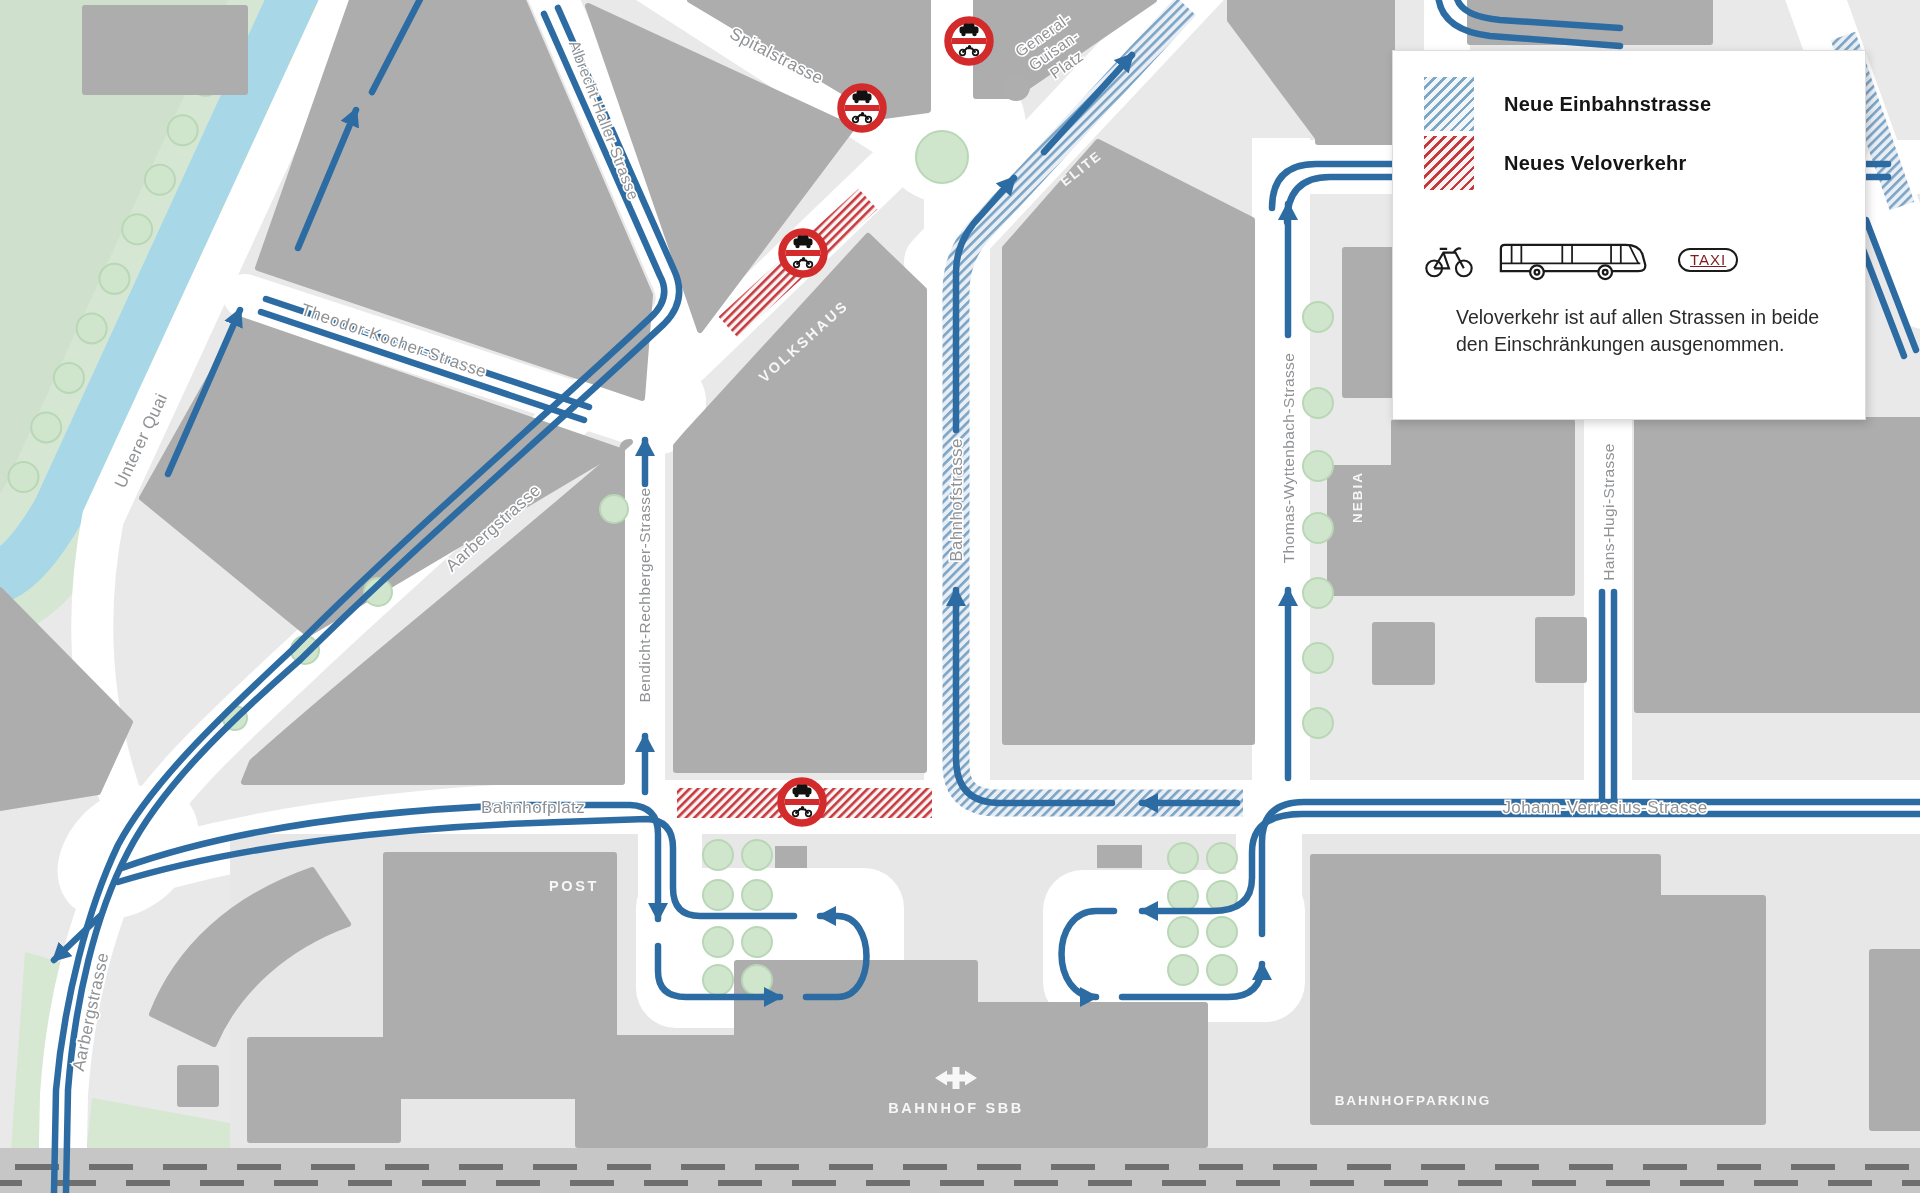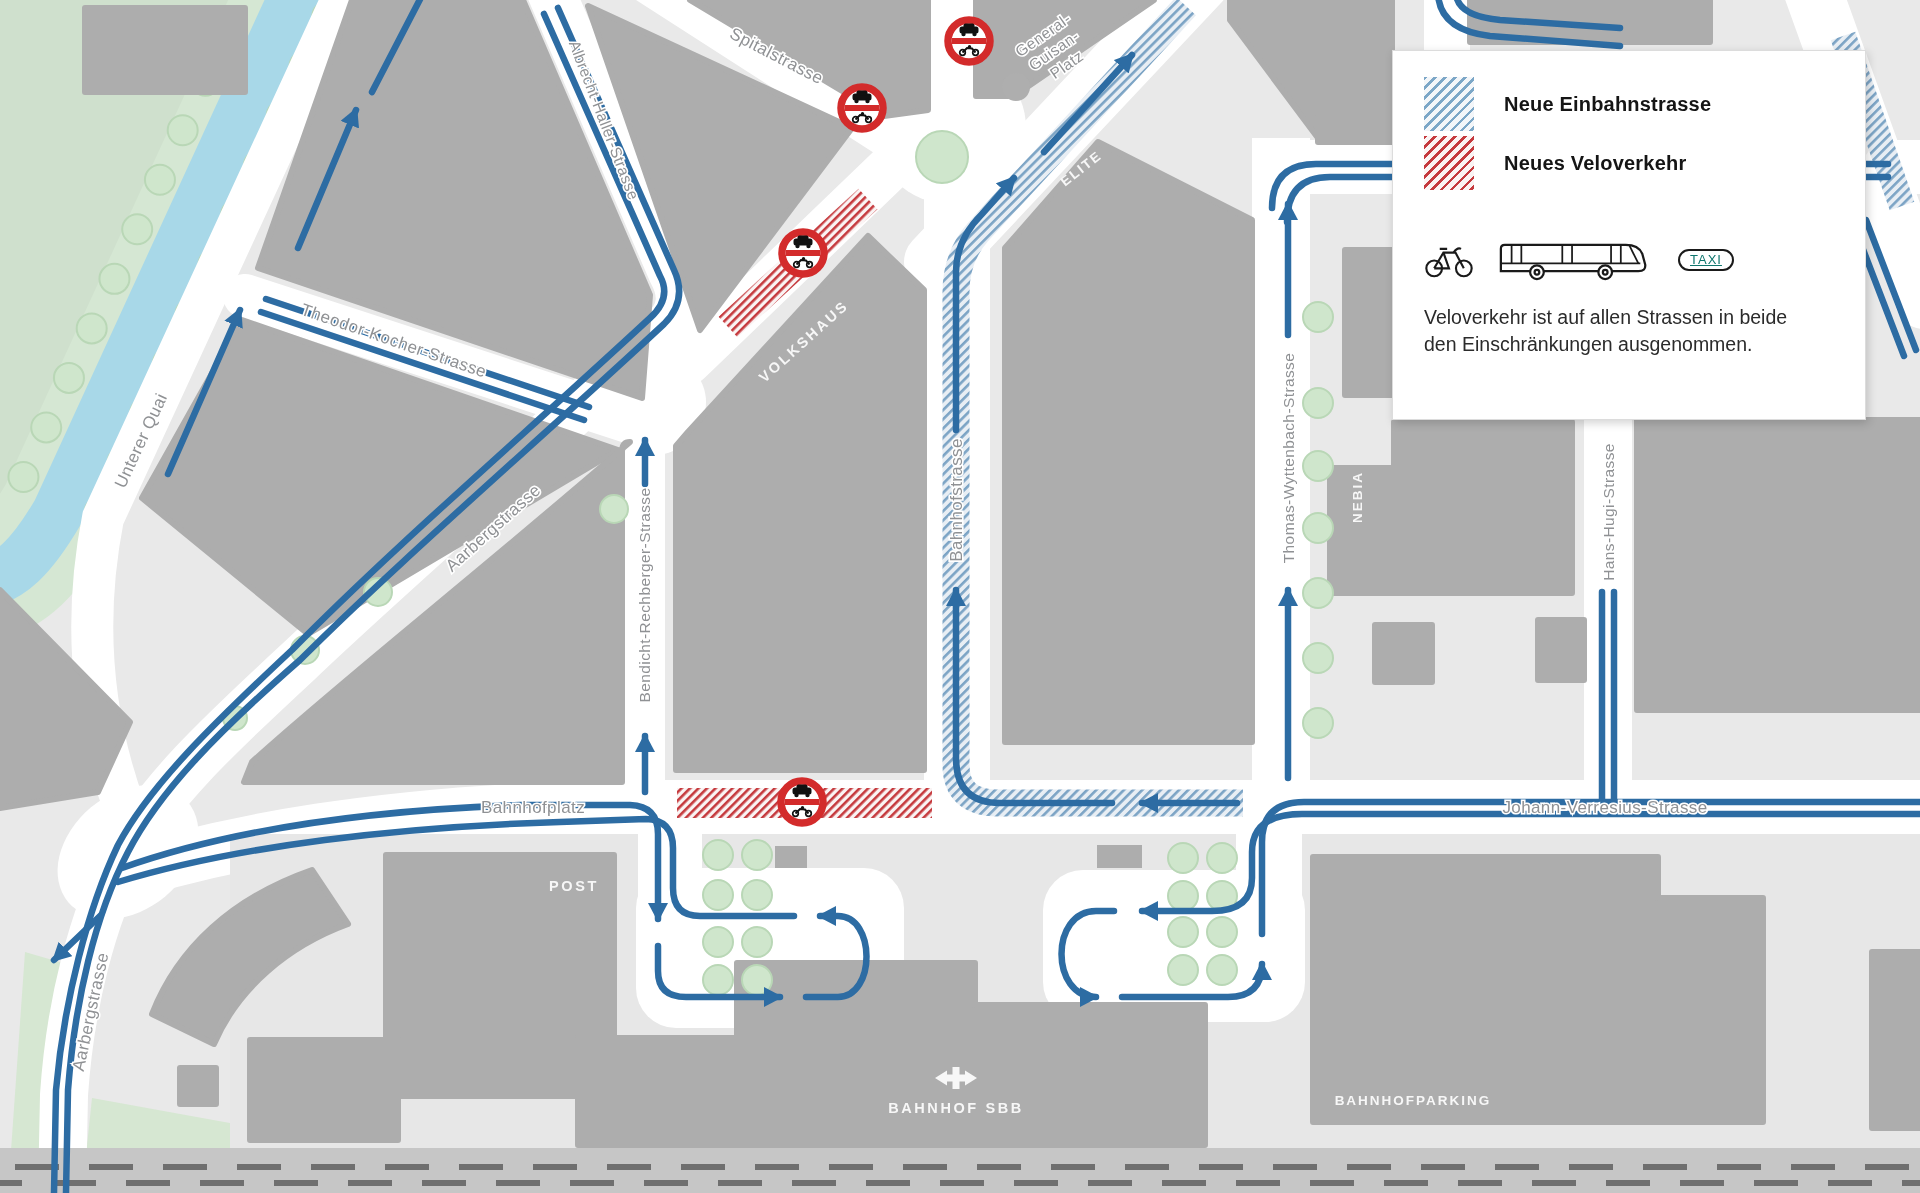--- a/index.html
+++ b/index.html
@@ -14,23 +14,23 @@
   
   #legend{position:absolute;left:1392px;top:50px;width:474px;height:370px;background:#ffffff;
           border:1px solid #dcdcdc;box-shadow:2px 3px 9px rgba(0,0,0,.18);box-sizing:border-box;
           padding:26px 26px 0 31px;}
   .leg-row{display:flex;align-items:center;margin-bottom:5px;}
   .swatch{width:50px;height:54px;flex:0 0 auto;}
   .swatch.blue{background:repeating-linear-gradient(135deg,#7ca7c7 0 2.6px,#f3f6f9 2.6px 7px);}
   .swatch.red{background:repeating-linear-gradient(135deg,#c5393d 0 2.6px,#faf3f3 2.6px 7px);}
   .leg-label{margin-left:30px;font-size:20px;font-weight:bold;color:#151515;letter-spacing:.2px;}
   #icons-row{display:flex;align-items:center;margin-top:48px;height:44px;}
-  #taxi-badge{border:2.5px solid #1a1a1a;border-radius:13px;padding:1px 10px 2px 10px;font-size:13px;
-              color:#0f766e;letter-spacing:1px;margin-left:26px;text-decoration:underline;}
-  #legend-note{margin-top:22px;font-size:19.5px;line-height:26.5px;color:#2b2b2b;}
+  #taxi-badge{border:2.5px solid #1a1a1a;border-radius:13px;padding:1px 10px 2px 10px;font-size:15px;
+              color:#7f1d1d;letter-spacing:1px;margin-left:26px;text-decoration:underline;}
+  #legend-note{margin-top:22px;font-size:19.5px;line-height:26.5px;color:#2b2b2b;margin-left:32px;}
 </style>
 </head>
 <body>
 
 <div id="stage">
 <svg id="map" width="1920" height="1193" viewBox="0 0 1920 1193">
   <defs>
     <pattern id="hatchB" width="6.5" height="6.5" patternUnits="userSpaceOnUse" patternTransform="rotate(45)">
       <rect width="6.5" height="6.5" fill="#e8eef4"></rect>
           <rect width="2.6" height="6.5" fill="#7ca4c5"></rect>

